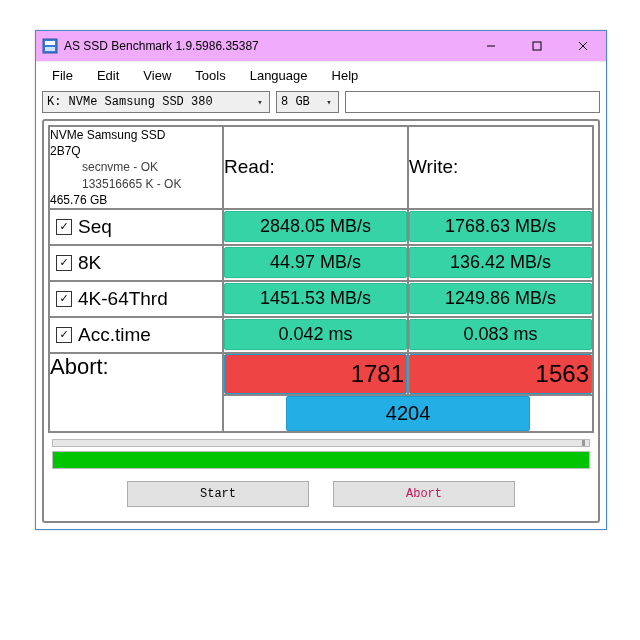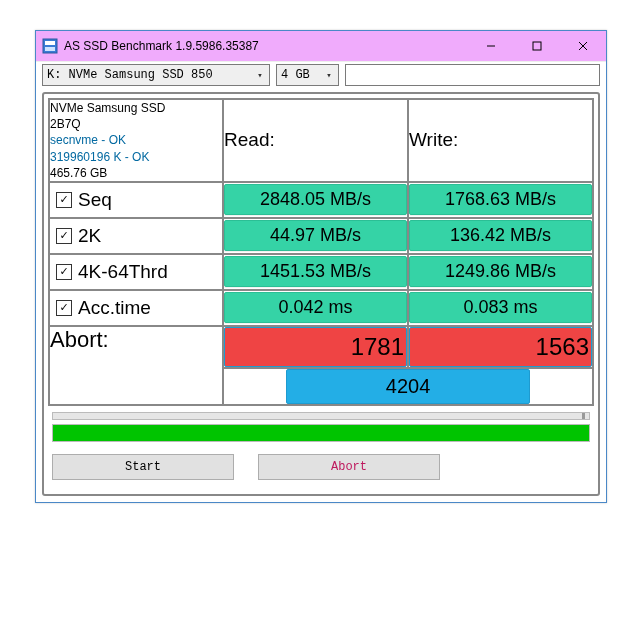--- a/index.html
+++ b/index.html
@@ -106,21 +106,21 @@
     border: 2px solid #888;
     border-radius:2px;
     padding: 0;
     vertical-align: middle;
   }
   .infocell {
     padding: 4px 6px;
     font-size: 12px;
     line-height: 1.35;
   }
-  .infocell .ok { color: #0369a1; }
+  .infocell .ok { color: #404040; padding-left: 32px; }
   .hdr {
     font-size: 19px;
     padding: 4px 8px;
     height: 78px;
   }
   .rowlabel {
     font-size: 19px;
     padding: 2px 6px;
     display:flex;
     align-items:center;
@@ -198,20 +198,21 @@
   }
   .progress-fat {
     margin-top: 4px;
     height: 16px;
     background: #00c400;
     border: 1px solid #bbb;
   }
   .buttons {
     display:flex;
     gap: 24px;
+    justify-content:center;
     padding: 8px 4px 10px 4px;
   }
   .btn {
     width: 180px;
     height: 24px;
     border:1px solid #adadad;
     background: #e1e1e1;
     font-family: "SimSun","Courier New",monospace;
     font-size: 12px;
     display:flex;
@@ -249,47 +250,55 @@
         </div>
       <div class="win-btn">
           <svg viewBox="0 0 10 10">
             <line x1="1" y1="1" x2="9" y2="9"></line>
             <line x1="9" y1="1" x2="1" y2="9"></line>
           </svg>
         </div>
     </div>
   </div>
 
+  <div class="menubar">
+    <div class="menu-item">File</div>
+    <div class="menu-item">Edit</div>
+    <div class="menu-item">View</div>
+    <div class="menu-item">Tools</div>
+    <div class="menu-item">Language</div>
+    <div class="menu-item">Help</div>
+  </div>
 
   <div class="toolbar">
     <div class="combo drive-combo">
-      <span>K: NVMe Samsung SSD 850</span>
+      <span>K: NVMe Samsung SSD 380</span>
       <span class="arrow">▾</span>
     </div>
     <div class="combo size-combo">
-      <span>4 GB</span>
+      <span>8 GB</span>
       <span class="arrow">▾</span>
     </div>
     <div class="blank-field"></div>
   </div>
 
   <div class="content">
     <table class="grid">
       <colgroup>
           <col class="col0">
           <col class="col12">
           <col class="col12">
         </colgroup>
       <tbody>
           <tr>
         <td class="infocell">
           <div>NVMe Samsung SSD</div>
           <div>2B7Q</div>
           <div class="ok">secnvme - OK</div>
-          <div class="ok">319960196 K - OK</div>
+          <div class="ok">133516665 K - OK</div>
           <div>465.76 GB</div>
         </td>
         <td class="hdr">Read:</td>
         <td class="hdr">Write:</td>
       </tr>
 
       <tr>
         <td>
               <div class="rowlabel">
                 <span class="chk">✓</span>
@@ -301,21 +310,21 @@
             </td>
         <td class="valcell">
               <div class="pill">1768.63 MB/s</div>
             </td>
       </tr>
 
       <tr>
         <td>
               <div class="rowlabel">
                 <span class="chk">✓</span>
-                <span>2K</span>
+                <span>8K</span>
               </div>
             </td>
         <td class="valcell">
               <div class="pill">44.97 MB/s</div>
             </td>
         <td class="valcell">
               <div class="pill">136.42 MB/s</div>
             </td>
       </tr>
 

